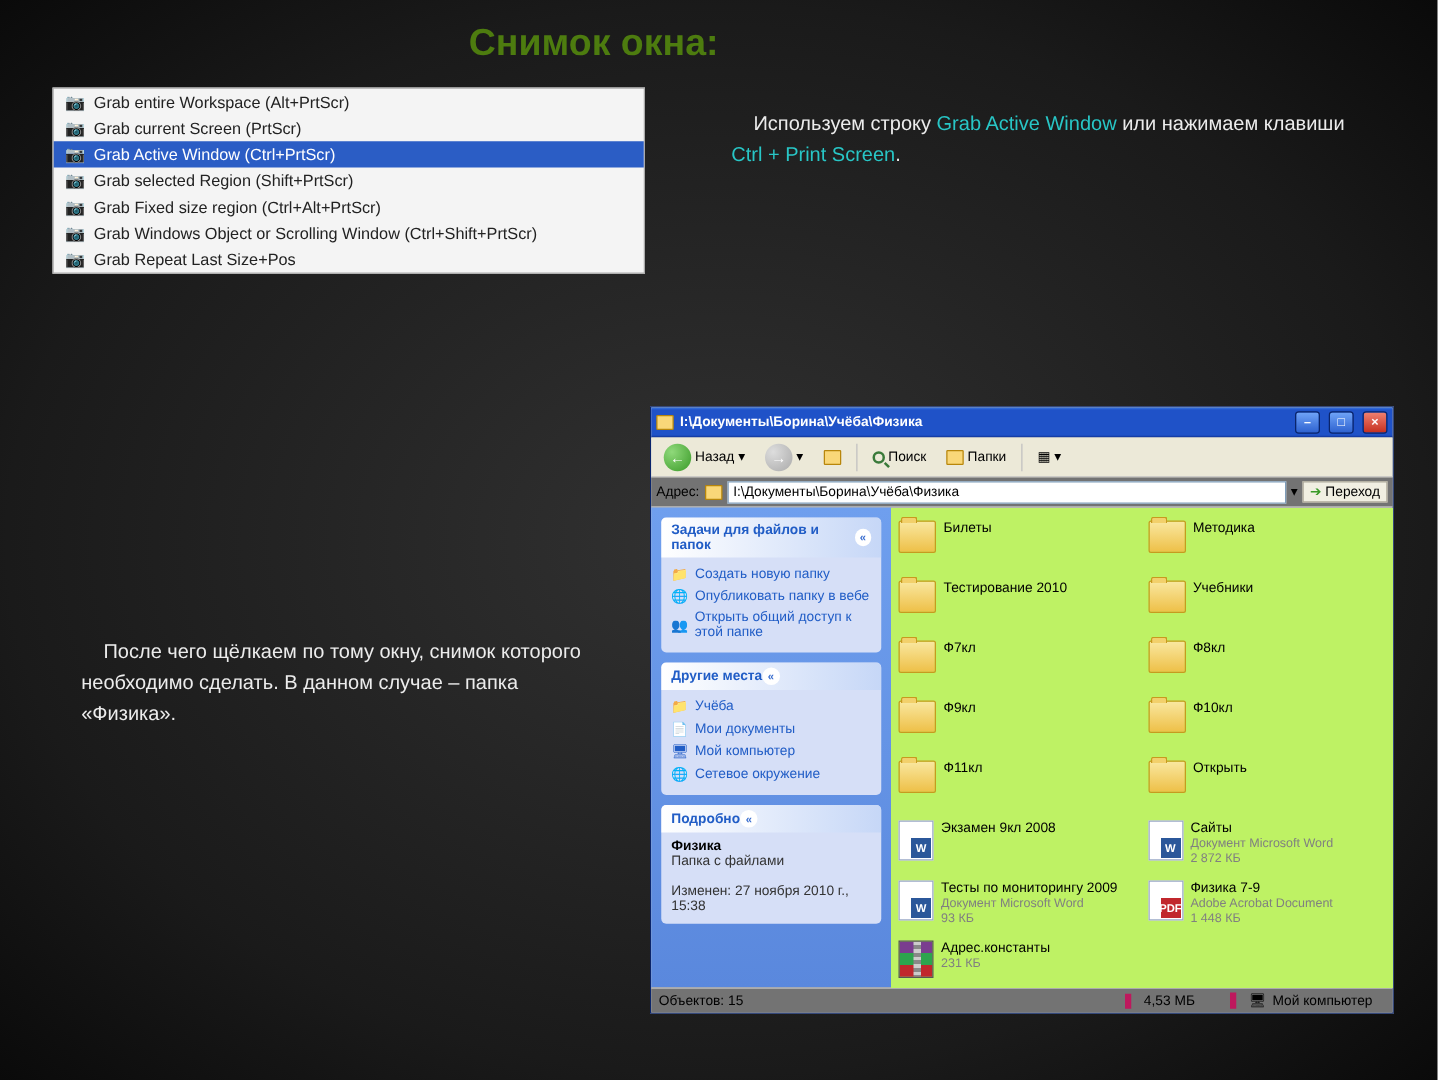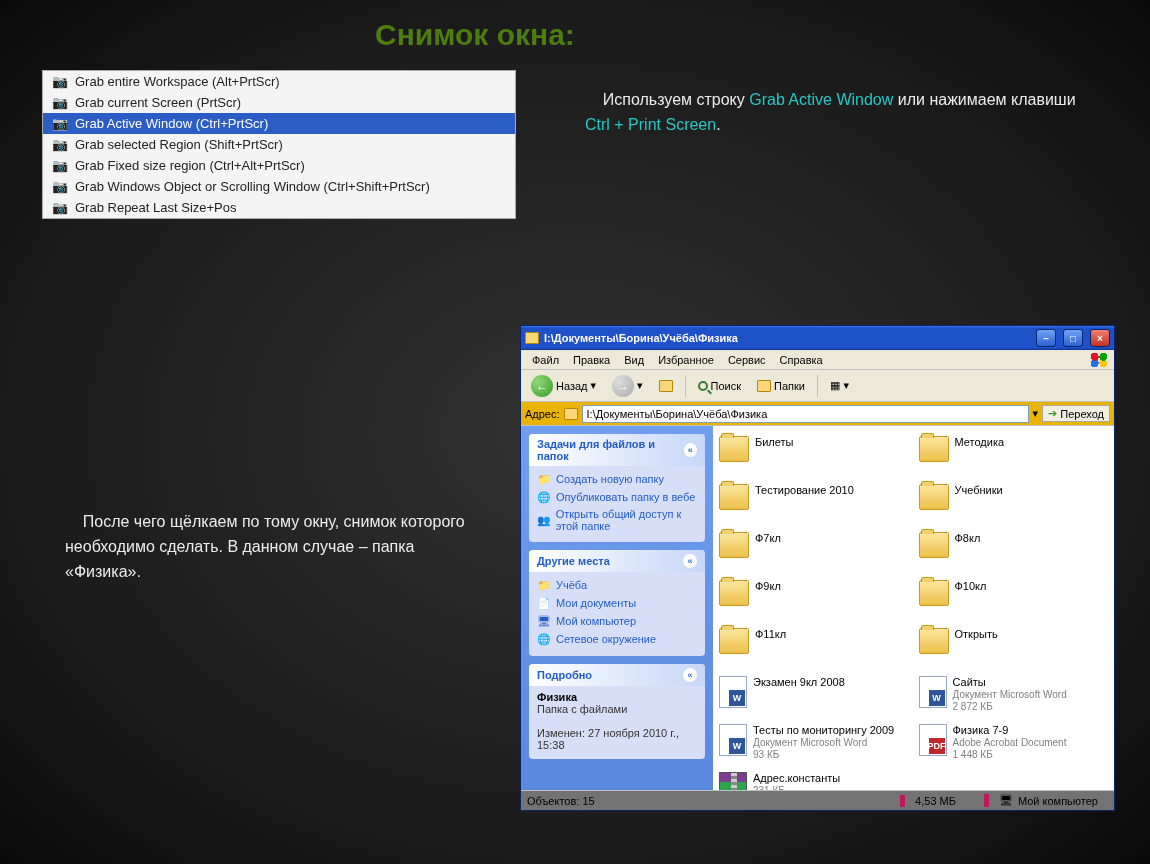--- a/index.html
+++ b/index.html
@@ -129,21 +129,21 @@
     gap:4px;
   }
   .xp-toolbar .tb {
     display:flex;align-items:center;gap:3px;
     padding:2px 5px;border:1px solid transparent;border-radius:3px;
     font-size:11px;
   }
   .xp-toolbar .sep{width:1px;height:22px;background:#c0c0c0;margin:0 2px;}
 
   .xp-addressbar {
-    background:#eab308;
+    background:#737373;
     border-bottom:1px solid #c0c0c0;
     display:flex;align-items:center;
     height:24px;padding:0 4px;gap:4px;
     font-size:11px;
   }
   .xp-addressbar input {
     flex:1;height:18px;border:1px solid #7f9db9;padding:0 4px;font-size:11px;
     background:#fff;
   }
   .xp-addressbar .gobtn{
@@ -159,36 +159,36 @@
     display:flex;flex-direction:column;gap:8px;
     overflow:hidden;
   }
   .xp-panel{
     background:#d6dff7;border-radius:4px;overflow:hidden;
     font-size:11px;color:#1e3e8c;
   }
   .xp-panel .ph{
     background:linear-gradient(to right,#ffffff,#c6d7f7);
     padding:4px 8px;
-    display:flex;justify-content:space-between;align-items:center;
+    display:flex;align-items:center;
     font-weight:bold;color:#215dc6;
   }
   .xp-panel .ph .chev{
     width:14px;height:14px;border-radius:50%;background:#fff;
     display:flex;align-items:center;justify-content:center;color:#3b6fd0;font-size:9px;
   }
   .xp-panel ul{list-style:none;padding:4px 8px 8px 8px;}
   .xp-panel li{display:flex;align-items:center;gap:5px;padding:2px 0;color:#215dc6;}
   .xp-panel li .ic{width:14px;height:14px;display:flex;align-items:center;justify-content:center;font-size:11px;}
 
   .xp-panel.details .body{padding:5px 8px 8px 8px;color:#333;}
   .xp-panel.details .body b{color:#000;}
 
   .xp-files{
-    flex:1;background:#ffffff;padding:10px 6px;overflow:auto;
+    flex:1;background:#bef264;padding:10px 6px;overflow:auto;
     display:grid;
     grid-template-columns: 1fr 1fr;
     grid-auto-rows: 44px;
     column-gap:10px;row-gap:4px;
     align-content:start;
   }
   .xp-file{display:flex;align-items:flex-start;gap:6px;font-size:11px;color:#000;}
   .xp-file .meta{color:#808080;font-size:10px;line-height:1.2;}
   .xp-file .lbl{line-height:1.2;}
 
@@ -287,29 +287,20 @@
 <div class="xp-window">
 
   <div class="xp-titlebar">
     <span class="folder-glyph"></span>
     <span class="title-text">I:\Документы\Борина\Учёба\Физика</span>
     <span class="winbtn">–</span>
     <span class="winbtn">□</span>
     <span class="winbtn close">×</span>
   </div>
 
-  <div class="xp-menubar" id="menubar">
-    <span>Файл</span>
-      <span>Правка</span>
-      <span>Вид</span>
-      <span>Избранное</span>
-      <span>Сервис</span>
-      <span>Справка</span>
-      <span class="flag"></span>
-  </div>
 
   <div class="xp-toolbar">
     <div class="tb">
       <span class="nav-arrow">←</span>
       <span>Назад</span>
       <span>▾</span>
     </div>
     <div class="tb">
       <span class="nav-arrow disabled">→</span>
       <span>▾</span>

